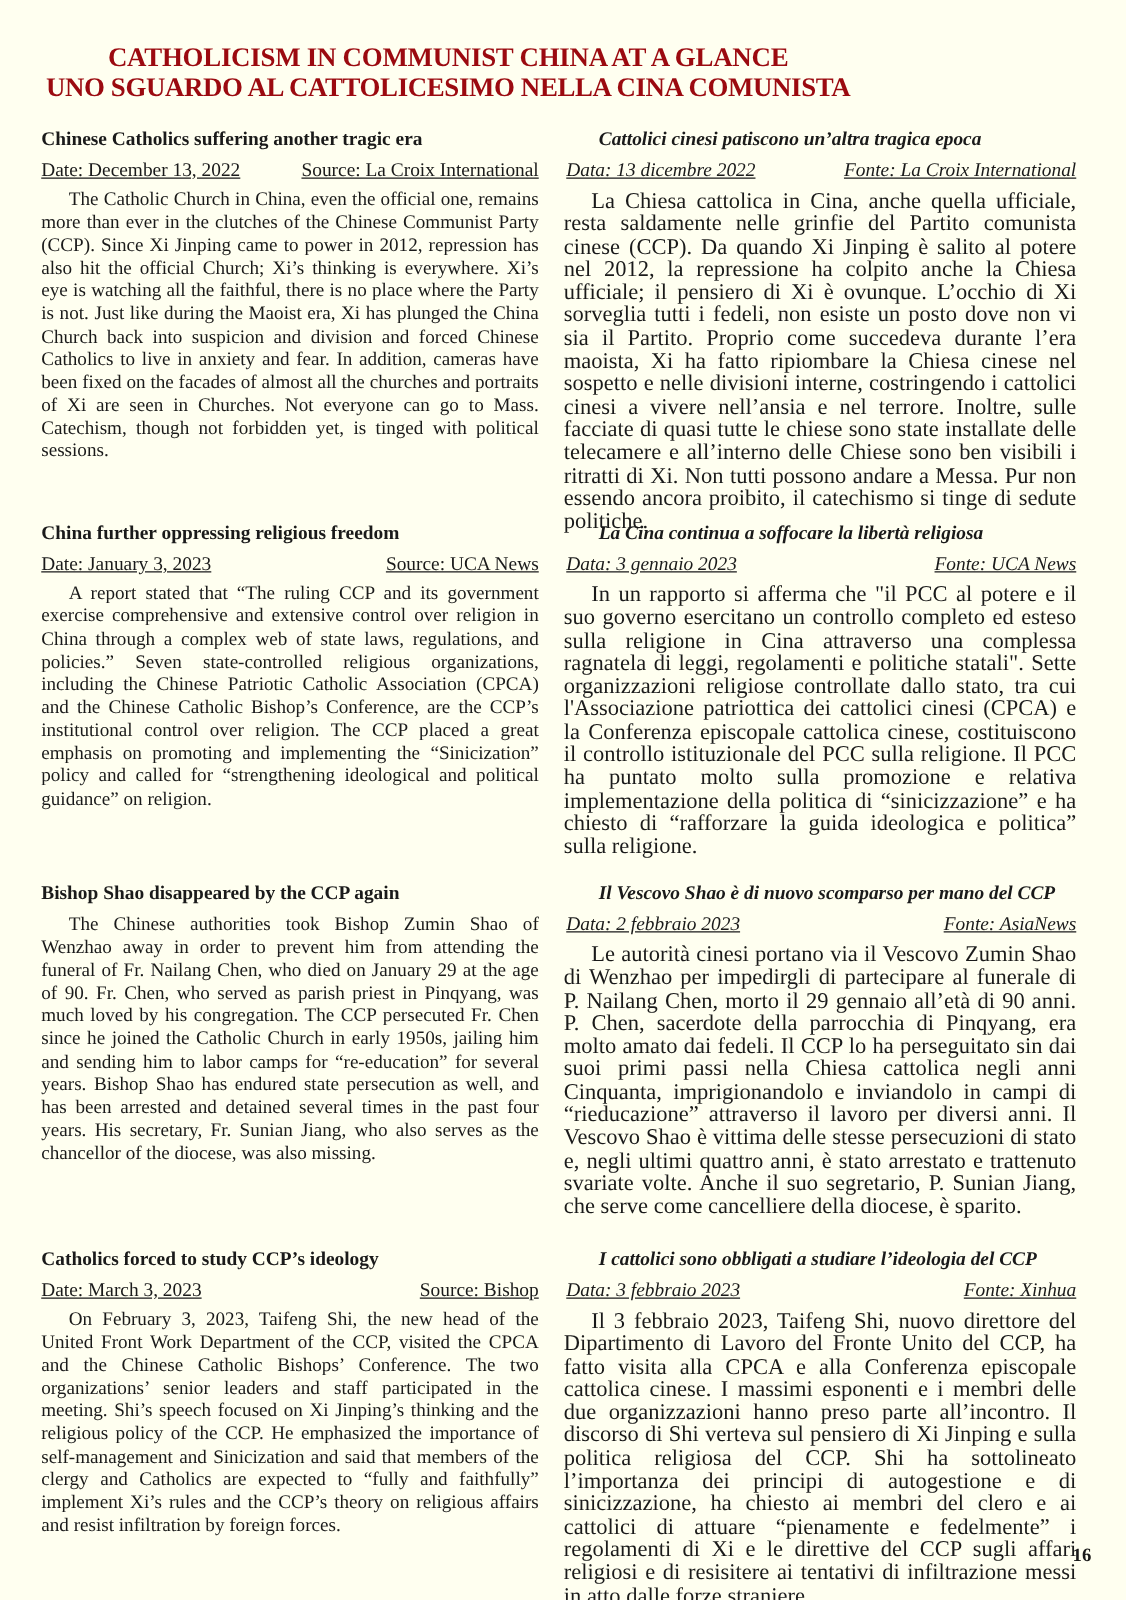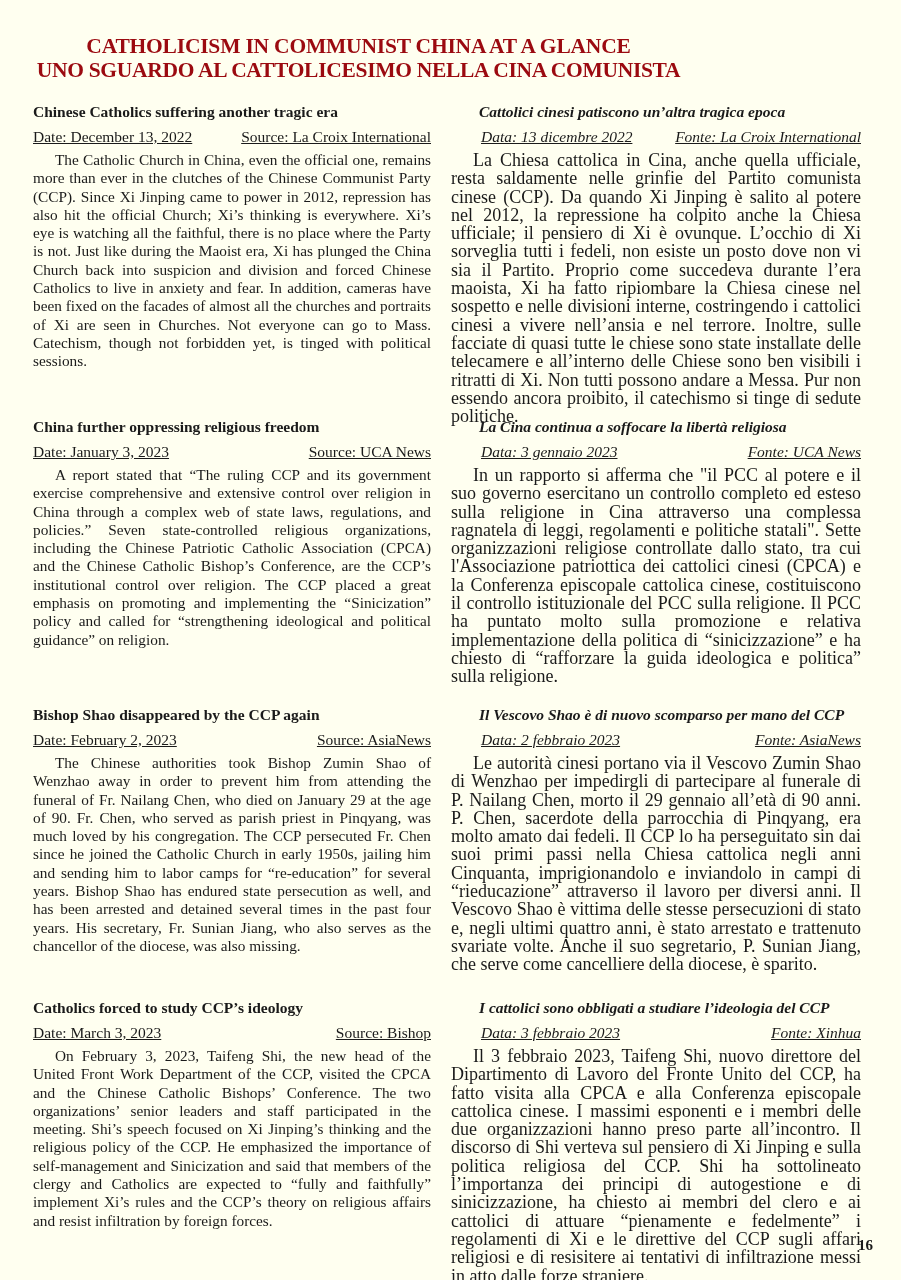--- a/index.html
+++ b/index.html
@@ -28,21 +28,21 @@
     font-weight: bold; font-size: 15.5px; line-height: 18px;
     margin: 0 0 7px 0; white-space: nowrap;
   }
   .it .headline { font-style: italic; margin-left: 28px; }
   .meta {
     display: flex; justify-content: space-between;
     font-size: 15.5px; line-height: 18px; margin-bottom: 5px;
     white-space: nowrap;
     text-decoration: underline;
   }
-  .it .meta { font-style: italic; padding-left: 2px; margin-left: 28px; }
+  .it .meta { font-style: italic; padding-left: 2px; }
   .body {
     font-size: 15.3px; line-height: 18.3px;
     text-align: justify; text-indent: 22px;
     hyphens: manual;
   }
   .it .body { font-size: 18px; }
 
   .page-number {
     position: absolute; right: 28px; top: 1237px;
     font-weight: bold; font-size: 15px;
@@ -69,24 +69,20 @@
   <div class="headline">China further oppressing religious freedom</div>
   <div class="meta">
     <span>Date: January 3, 2023</span>
     <span>Source: UCA News</span>
   </div>
   <div class="body">A report stated that “The ruling CCP and its govern­ment exercise comprehensive and extensive control over religion in China through a complex web of state laws, regulations, and policies.” Seven state-controlled religious organizations, including the Chinese Patriotic Catholic Association (CPCA) and the Chinese Catholic Bishop’s Conference, are the CCP’s institutional control over reli­gion. The CCP placed a great emphasis on promoting and implementing the “Sinicization” policy and called for “strengthening ideological and political guidance” on reli­gion.</div>
 </div>
 
 <div class="article en" style="top:706px;">
   <div class="headline">Bishop Shao disappeared by the CCP again</div>
-  <div class="meta">
-    <span>Date: February 2, 2023</span>
-    <span>Source: AsiaNews</span>
-  </div>
   <div class="body">The Chinese authorities took Bishop Zumin Shao of Wenzhao away in order to prevent him from attending the funeral of Fr. Nailang Chen, who died on January 29 at the age of 90. Fr. Chen, who served as parish priest in Pinqyang, was much loved by his congregation. The CCP persecuted Fr. Chen since he joined the Catholic Church in early 1950s, jailing him and sending him to labor camps for “re-education” for several years. Bishop Shao has endured state persecution as well, and has been arrested and detained several times in the past four years. His secretary, Fr. Sunian Jiang, who also serves as the chancellor of the diocese, was also missing.</div>
 </div>
 
 <div class="article en" style="top:999px;">
   <div class="headline">Catholics forced to study CCP’s ideology</div>
   <div class="meta">
     <span>Date: March 3, 2023</span>
     <span>Source: Bishop</span>
   </div>
   <div class="body">On February 3, 2023, Taifeng Shi, the new head of the United Front Work Department of the CCP, visited the CPCA and the Chinese Catholic Bishops’ Conference. The two organizations’ senior leaders and staff participated in the meeting. Shi’s speech focused on Xi Jinping’s thinking and the religious policy of the CCP. He emphasized the importance of self-management and Sinicization and said that members of the clergy and Catholics are expected to “fully and faithfully” implement Xi’s rules and the CCP’s theory on religious affairs and resist infiltration by foreign forces.</div>

